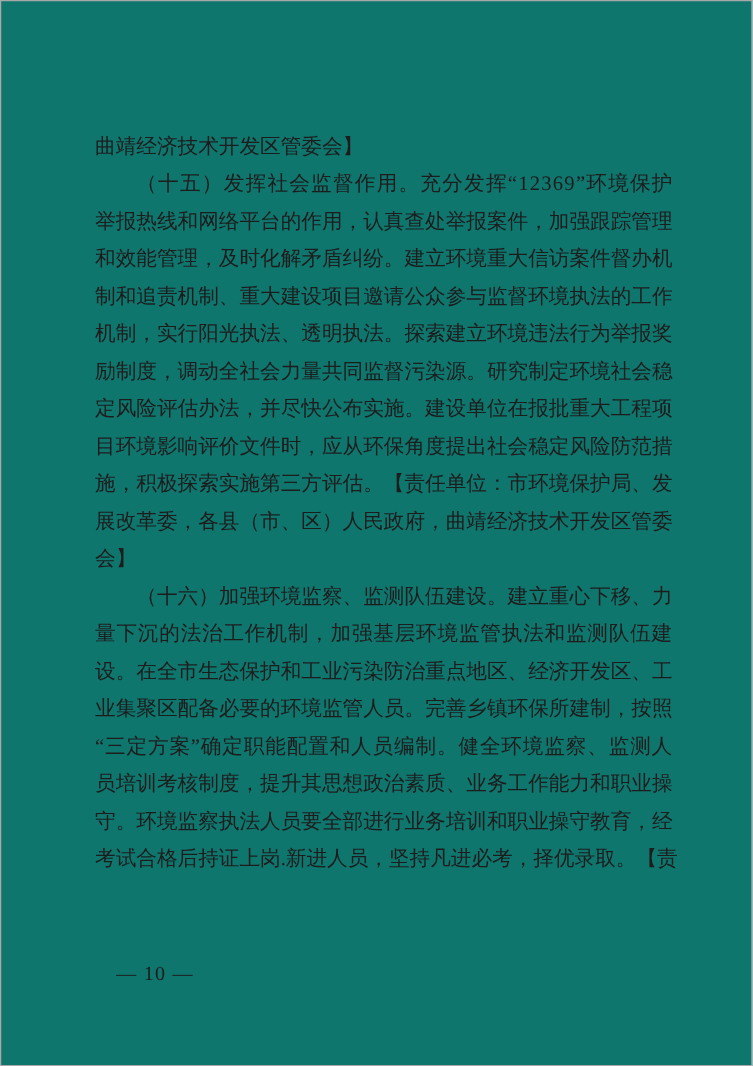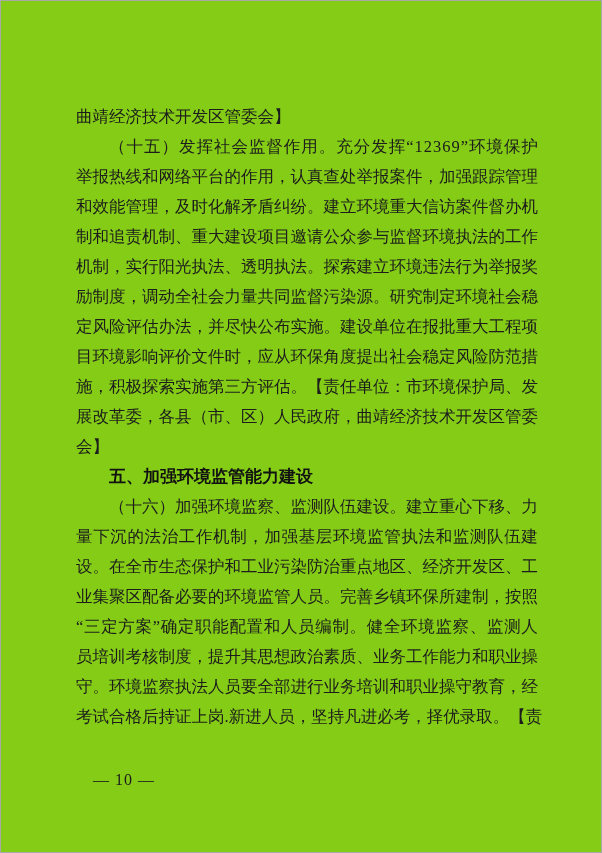--- a/index.html
+++ b/index.html
@@ -4,21 +4,21 @@
 <style>
   html, body {
     margin: 0;
     padding: 0;
     background: #ffffff;
   }
   .page {
     position: relative;
     width: 600px;
     height: 851px;
-    background: #84cc16;
+    background: #0f766e;
     border: 1px solid #a9a9a9;
     overflow: hidden;
     font-family: "Liberation Serif", "DejaVu Serif", serif;
     text-decoration: underline;
   }
   .text-block {
     position: absolute;
     left: 75px;
     top: 101px;
     width: 462px;
@@ -364,21 +364,20 @@
         <span>济</span>
         <span>技</span>
         <span>术</span>
         <span>开</span>
         <span>发</span>
         <span>区</span>
         <span>管</span>
         <span>委</span>
       </div>
       <div class="line">会】</div>
-      <div class="line indent heading">五、加强环境监管能力建设</div>
       <div class="line indent just">
         <span>（</span>
         <span>十</span>
         <span>六</span>
         <span>）</span>
         <span>加</span>
         <span>强</span>
         <span>环</span>
         <span>境</span>
         <span>监</span>

